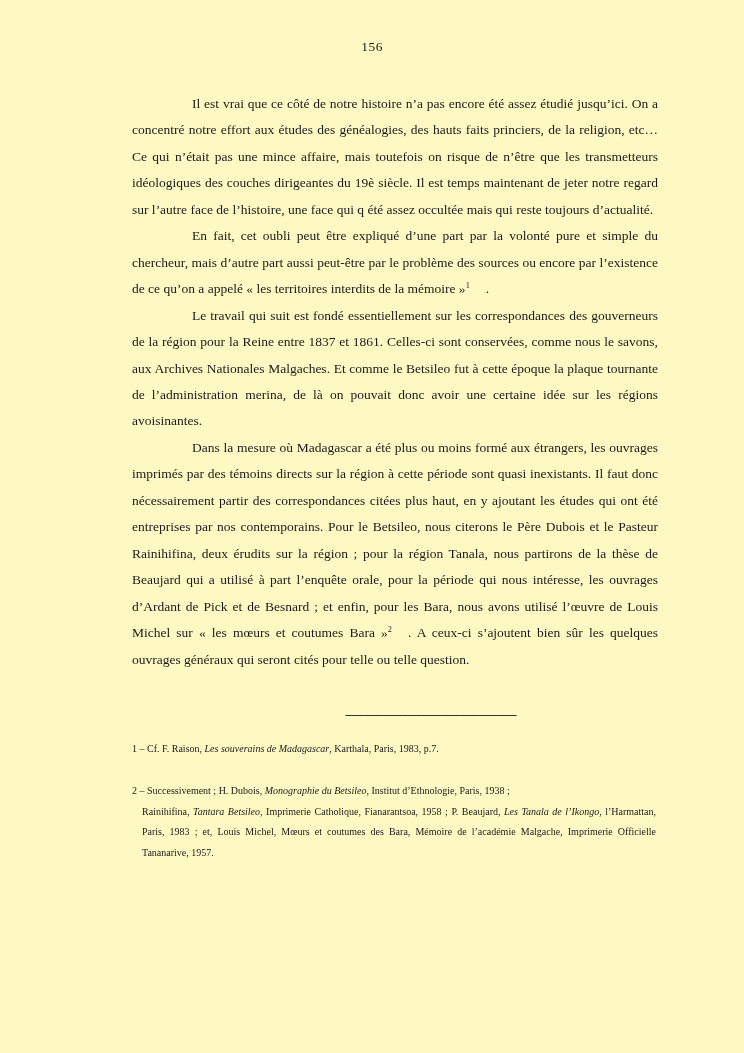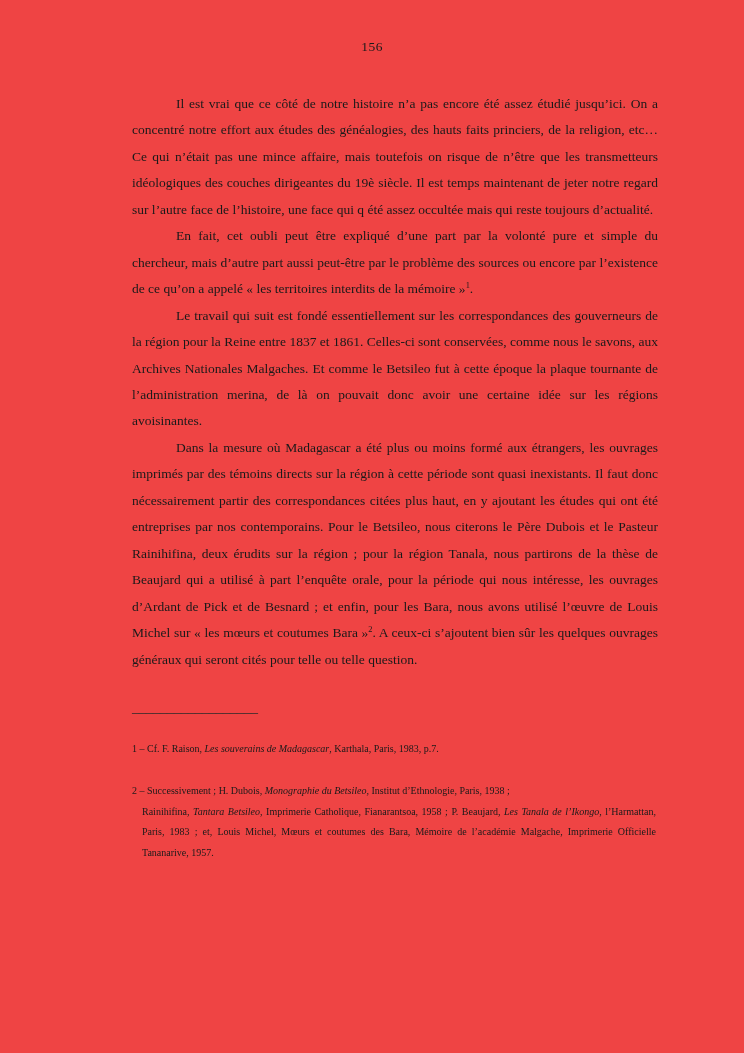--- a/index.html
+++ b/index.html
@@ -4,21 +4,21 @@
 <style>
   html, body {
     margin: 0;
     padding: 0;
     background: #ffffff;
   }
   .page {
     position: relative;
     width: 744px;
     height: 1053px;
-    background: #ef4444;
+    background: #fef9c3;
     color: #1a1a1a;
     font-family: "Liberation Serif", "DejaVu Serif", serif;
     box-sizing: border-box;
     overflow: hidden;
   }
   .page-number {
     padding-top: 37px;
     text-align: center;
     font-size: 13.5px;
     line-height: 20px;
@@ -27,33 +27,34 @@
   .body-text {
     margin: 34px 86px 0 132px; 
     font-size: 13.5px;
     line-height: 26.45px;
     text-align: justify;
   }
   .para {
     margin: 0;
     text-indent: 44px;
   }
-  .para span, .para em { text-indent: 0; }
+  .para span, .para em { text-indent: 0; margin-left: 16px; }
   sup {
     font-size: 0.62em;
     line-height: 0;
     vertical-align: super;
   }
   .footnote-sep {
     margin: 30px 14px 0 132px;
-    font-size: 14px;
+    font-size: 19px;
     line-height: 10px;
     letter-spacing: 0;
     color: #2a2a2a;
     white-space: pre;
+    text-align: center;
   }
   .footnotes {
     margin: 26px 88px 0 132px;
     font-size: 10px;
     line-height: 20.5px;
     text-align: justify;
   }
   .footnote {
     margin: 0 0 22px 0;
     padding-left: 10px;

